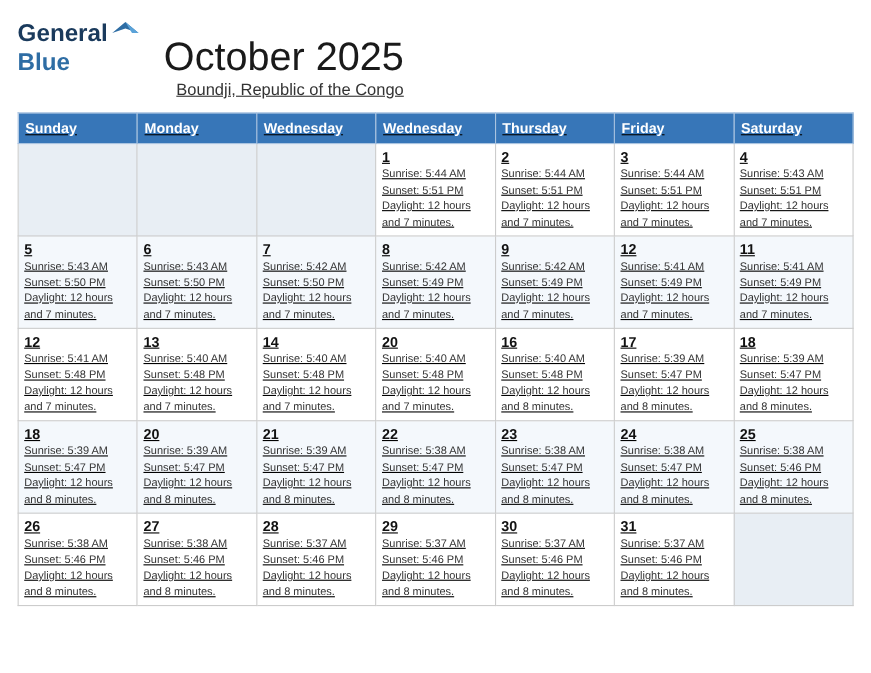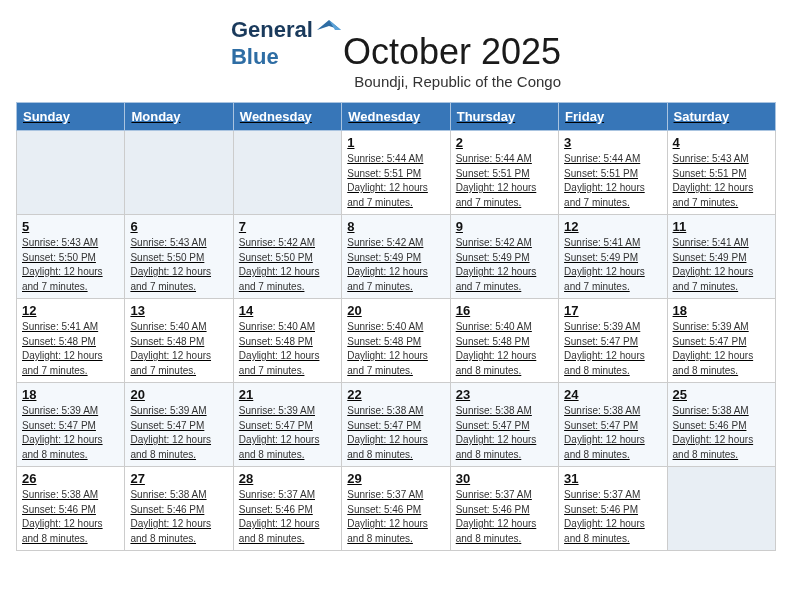--- a/index.html
+++ b/index.html
@@ -5,23 +5,24 @@
     * { box-sizing: border-box; margin: 0; padding: 0; }
     body {
       font-family: Arial, sans-serif;
       background: #fff;
       width: 792px;
       min-height: 612px;
       padding: 16px;
     }
     .header {
       display: flex;
-      justify-content: center;
+      justify-content: flex-start;
       align-items: flex-start;
       margin-bottom: 12px;
+      gap: 21px;
     }
     .logo {
       display: flex;
       align-items: center;
     }
     .logo-icon {
       width: 28px;
       height: 28px;
       margin-left: 2px;
     }
@@ -35,20 +36,21 @@
       margin-top: 15px;
     }
     .month-title {
       font-size: 36px;
       color: #1a1a1a;
       font-weight: normal;
     }
     .subtitle {
       font-size: 15px;
       color: #333;
+      text-decoration: underline;
     }
     table {
       width: 100%;
       border-collapse: collapse;
       table-layout: fixed;
       text-decoration: underline;
     }
     thead tr th {
       background-color: #3776b8;
       color: #fff;

